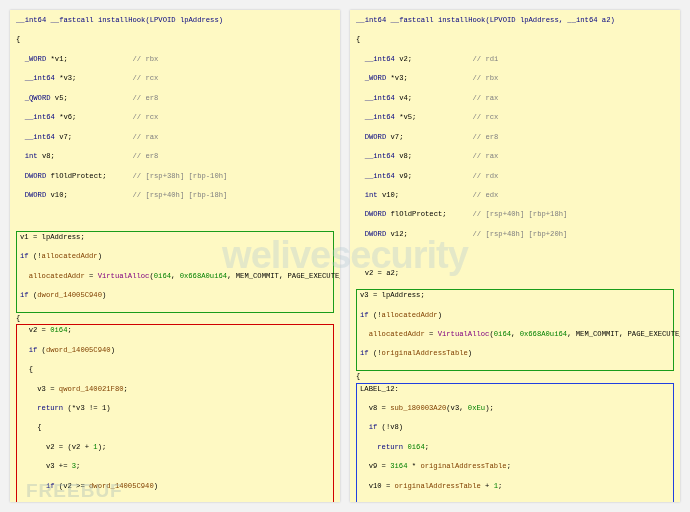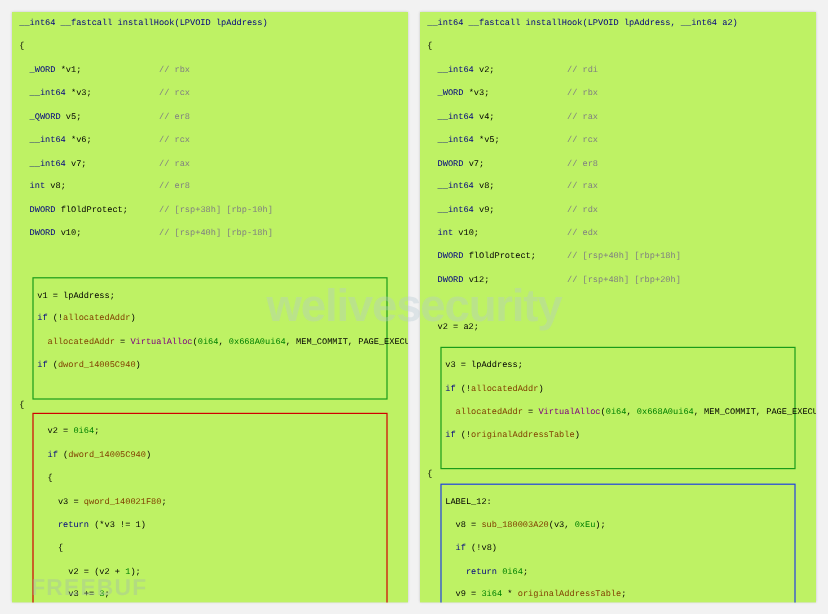--- a/index.html
+++ b/index.html
@@ -10,35 +10,35 @@
     font-size: 7.2px;
     line-height: 1.35;
     display: flex;
     gap: 10px;
     width: 690px;
     height: 512px;
     box-sizing: border-box;
     position: relative;
   }
   .panel {
-    background: #bef264;
+    background: #fef9c3;
     flex: 1;
     padding: 6px 6px;
     box-sizing: border-box;
     overflow: hidden;
     box-shadow: 0 0 2px rgba(0,0,0,0.2);
   }
   pre { margin: 0; font-family: Consolas, "Courier New", monospace; }
   .l { white-space: pre; display: block; color: #000; }
   .t-navy { color: #000080; }
   .t-green { color: #008000; }
   .t-cmt { color: #808080; }
   .t-brown { color: #804000; }
   .t-purple { color: #800080; }
-  .box { border: 1px solid; padding: 11px 3px; margin: 1px 11px; }
+  .box { border: 1px solid; padding: 1px 3px; margin: 1px 0; }
   .b-green { border-color: #1a9c1a; }
   .b-red { border-color: #d00000; }
   .b-blue { border-color: #2040e0; }
   .watermark {
     position: absolute;
     left: 50%;
     top: 50%;
     transform: translate(-50%, -50%);
     font-family: sans-serif;
     font-size: 38px;

